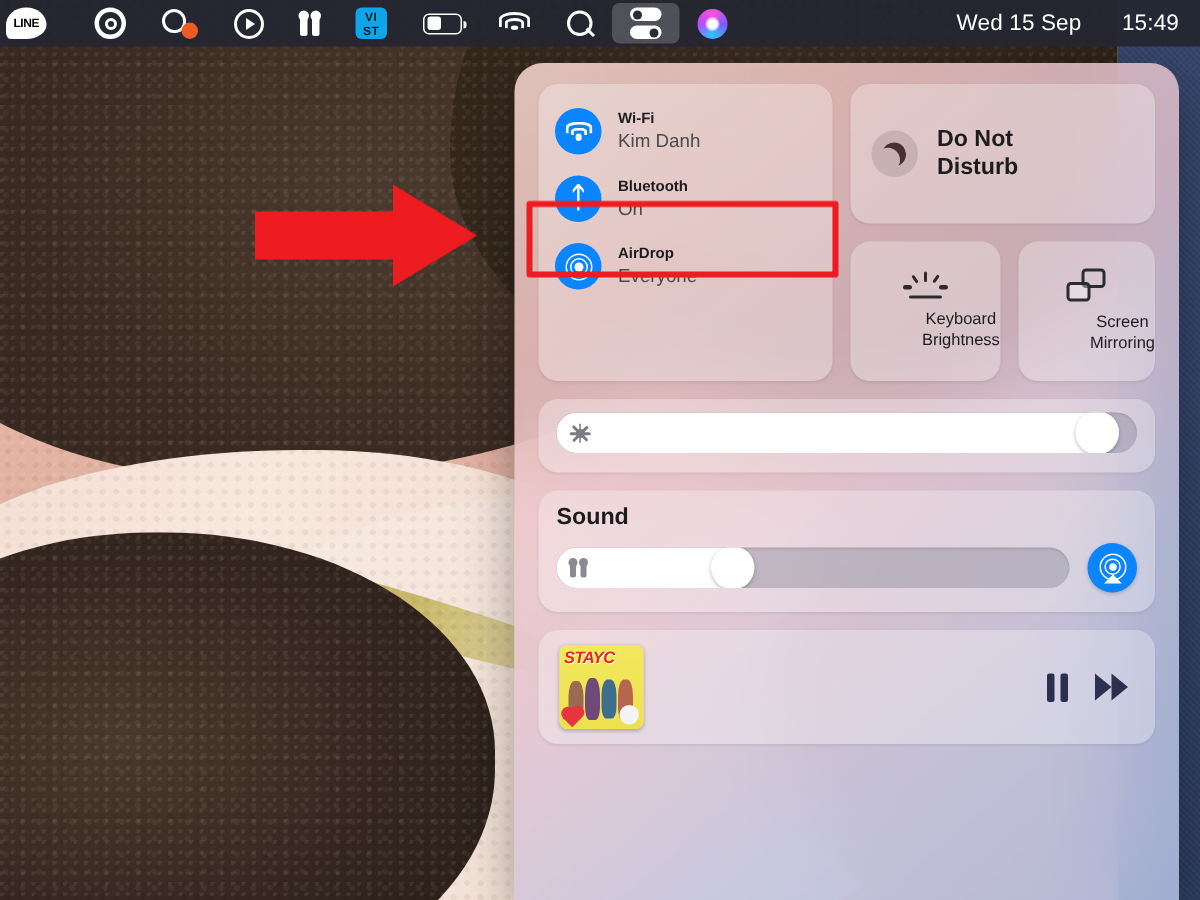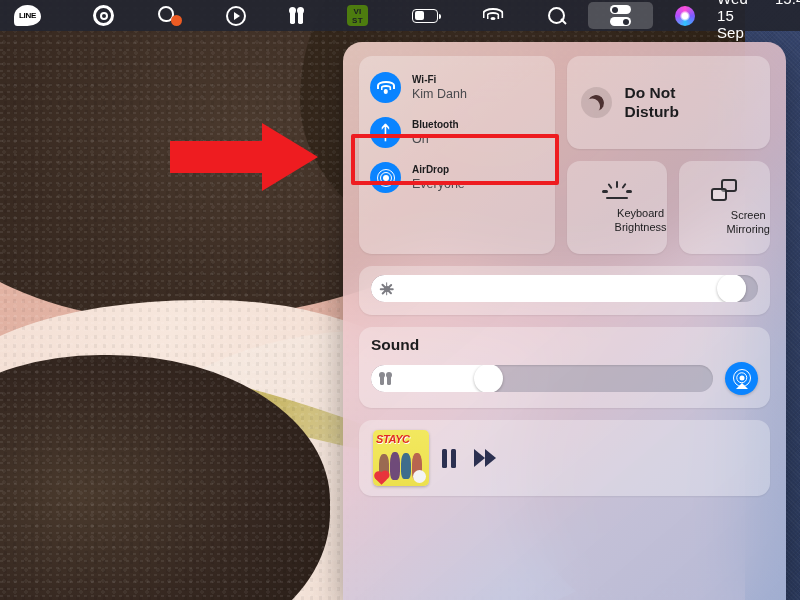--- a/index.html
+++ b/index.html
@@ -84,21 +84,21 @@
   
   #menubar {
     position:absolute; left:0; top:0; width:800px; height:31px;
     background:rgba(36,38,48,.93);
     display:flex; align-items:center;
     color:#ffffff;
     z-index:40;
   }
   .mb-left { display:flex; align-items:center; gap:0; padding-left:0px; }
   .mb-item {
-    height:31px; padding:0 22px;
+    height:31px; padding:0 12px;
     display:flex; align-items:center; justify-content:center;
   }
   .mb-item.active { background:rgba(255,255,255,.20); border-radius:5px; height:27px; }
   .mb-right {
     margin-left:auto; display:flex; align-items:center; gap:10px;
     padding-right:14px; font-size:15px; letter-spacing:.1px;
   }
   .mb-clock { display:flex; gap:27px; }
 
   
@@ -112,21 +112,21 @@
   .ring-ico i{width:8px;height:8px;border-radius:50%;border:2px solid #fff;display:block;}
   .dropbox-ico{position:relative;width:24px;height:21px;}
   .dropbox-ico b{position:absolute;left:0;top:1px;width:16px;height:16px;border:2.5px solid #fff;border-radius:50% 50% 45% 50%;}
   .dropbox-ico i{position:absolute;right:0;bottom:0;width:11px;height:11px;border-radius:50%;background:#ec5b23;}
   .play-ico{width:20px;height:20px;border-radius:50%;border:2.2px solid #fff;display:flex;align-items:center;justify-content:center;}
   .play-ico::after{content:"";border-left:6px solid #fff;border-top:4px solid transparent;border-bottom:4px solid transparent;margin-left:2px;}
   .pods-ico{display:flex;gap:3px;align-items:flex-start;}
   .pods-ico span{width:5px;height:16px;background:#fff;border-radius:3px 3px 2px 2px;position:relative;}
   .pods-ico span::before{content:"";position:absolute;left:-1px;top:-1px;width:7px;height:7px;border-radius:50%;background:#fff;}
   .vist-ico{
-    width:21px;height:21px;background:#4d7c0f;border-radius:4px;color:#1b1d25;
+    width:21px;height:21px;background:#0ea5e9;border-radius:4px;color:#1b1d25;
     font-size:8px;font-weight:bold;line-height:9px;display:flex;flex-direction:column;
     align-items:center;justify-content:center;letter-spacing:.3px;
   }
   .batt-ico{width:26px;height:14px;border:1.8px solid #fff;border-radius:4px;position:relative;padding:1.6px;}
   .batt-ico::after{content:"";position:absolute;right:-4px;top:4px;width:2.5px;height:5px;background:#fff;border-radius:0 2px 2px 0;}
   .batt-fill{height:100%;width:45%;background:#fff;border-radius:2px;}
   .wifi-ico{width:22px;height:16px;position:relative;}
   .wifi-ico i{position:absolute;left:50%;transform:translateX(-50%);border:2.2px solid #fff;border-bottom:none;border-radius:50% 50% 0 0;}
   .wifi-ico i:nth-child(1){width:21px;height:10px;top:0;}
   .wifi-ico i:nth-child(2){width:13px;height:6.5px;top:4.5px;}
@@ -259,21 +259,21 @@
   .g-airplay i:nth-child(2){width:11.5px;height:11.5px;}
   .g-airplay i:nth-child(3){width:5px;height:5px;background:#fff;border:none;}
   .g-airplay::after{
     content:"";position:absolute;left:50%;bottom:-1px;transform:translateX(-50%);
     border-left:6px solid transparent;border-right:6px solid transparent;border-bottom:6px solid #fff;
   }
 
   
   .now-playing {
     margin-top:12px; height:76px; display:flex; align-items:center;
-    gap:13px; padding:0 14px;
+    gap:13px; padding:0 14px;justify-content:space-between;
   }
   .album-art {
     width:56px;height:56px;border-radius:5px;flex:0 0 56px;overflow:hidden;
     background:linear-gradient(180deg,#f2e85f 0%, #f0e455 60%, #ece04e 100%);
     position:relative;box-shadow:0 1px 3px rgba(0,0,0,.25);
   }
   .aa-title{
     position:absolute;left:3px;top:3px;font-size:11px;font-weight:bold;
     color:#e02b20;letter-spacing:-.4px;font-style:italic;
     text-shadow:.6px .6px 0 #fff;

